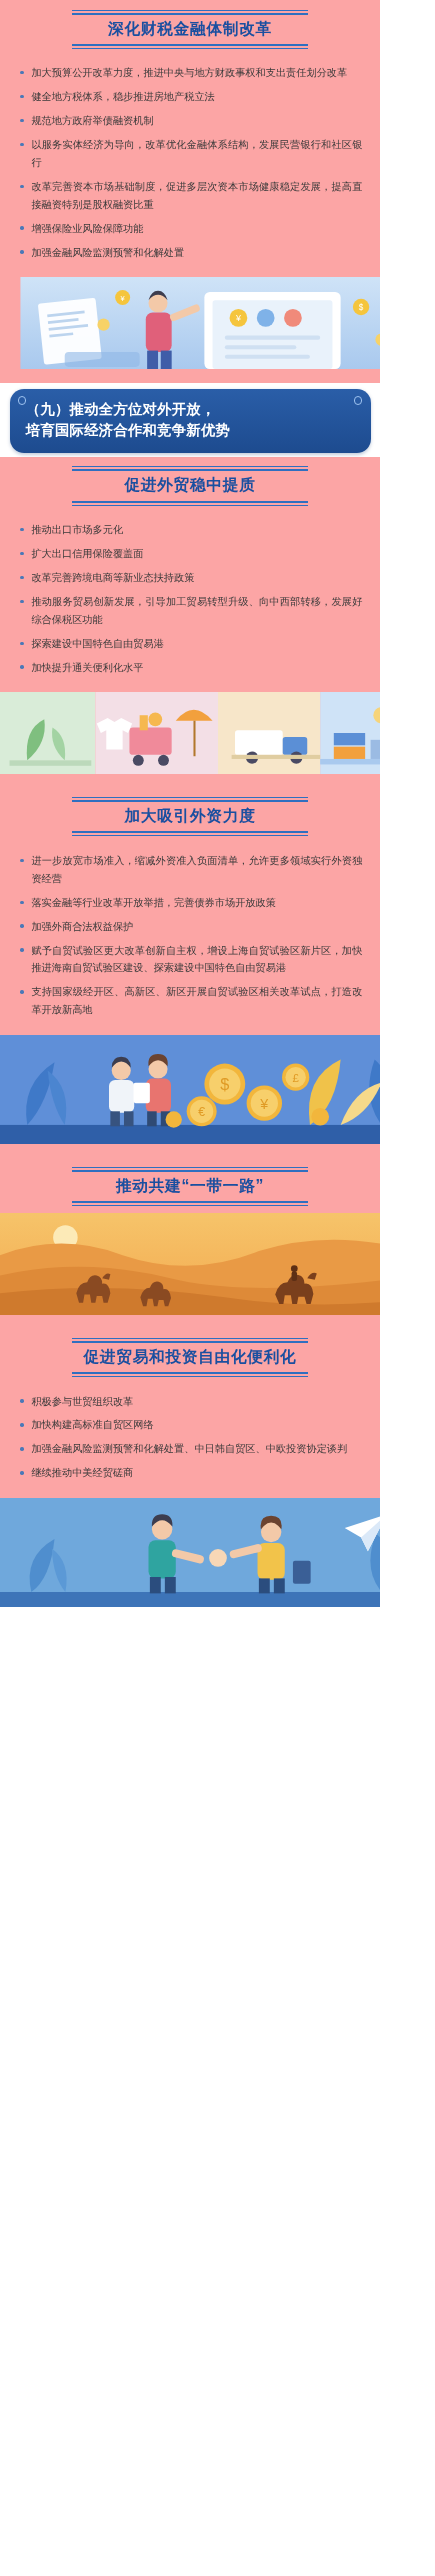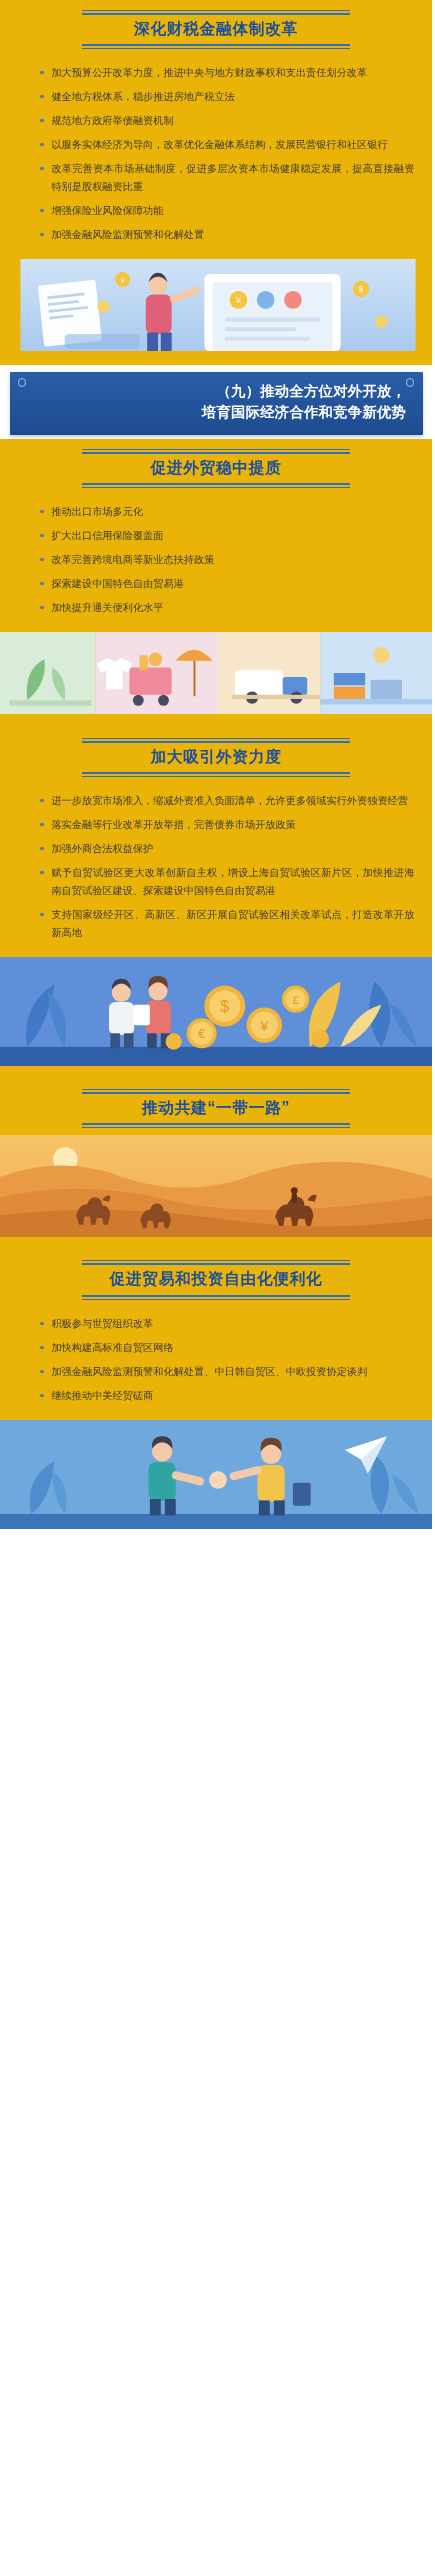--- a/index.html
+++ b/index.html
@@ -2,21 +2,21 @@
 <html lang="zh" style="font-size:11px"><head>
 <meta charset="utf-8">
 <style>
   html,body{margin:0;padding:0;background:#ffffff;}
   body{
     width:436px;
     font-family:"Liberation Sans","DejaVu Sans",sans-serif;
     color:#333;
     -webkit-font-smoothing:antialiased;
   }
-  .page{width:432px;position:relative;overflow:hidden;background:#eab308;}
+  .page{width:380px;position:relative;overflow:hidden;background:#fca5a5;}
 
   
   .sec-head{
     position:relative;
     text-align:center;
     padding:9.5px 0 6.8px;
   }
   .sec-head .title{
     display:inline-block;
     position:relative;
@@ -50,43 +50,42 @@
   }
 
   
   .ribbon-wrap{
     padding:6.8px 0 4.1px;
     background:#fff;
   }
   .ribbon{
     margin:0 9.5px;
     background:linear-gradient(180deg,#2a5ea8 0%,#1d4b8f 100%);
-    border-radius:1px;
+    border-radius:14px;
     padding:9.5px 16.3px 11px;
-    text-align:right;
+    text-align:left;
     position:relative;
     box-shadow:0 1.4px 3.4px rgba(20,60,120,.25);
   }
   .ribbon .rtext{
     color:#fff;
     font-size:14.3px;
     font-weight:bold;
     line-height:1.5;
     letter-spacing:0.3px;
   }
   .ribbon .deco{
     position:absolute;top:6.8px;width:6.8px;height:6.8px;border:1.4px solid #9ec3f0;border-radius:50%;
   }
   .ribbon .deco.l{left:8.2px;}
   .ribbon .deco.r{right:8.2px;}
 
   
   .list{
     padding:2.7px 17.7px 9.5px 20.4px;
-    margin-left:20px;
   }
   .li{
     position:relative;
     font-size:10.2px;
     line-height:1.75;
     color:#3a3a3a;
     padding-left:11px;
     margin:6.1px 0;
     text-align:justify;
   }
@@ -186,20 +185,21 @@
   <div class="sec-head">
     <div class="topline"></div>
     <div class="title">促进外贸稳中提质</div>
     <div class="underline"></div>
   </div>
 
   <div class="list">
     <div class="li">推动出口市场多元化</div>
     <div class="li">扩大出口信用保险覆盖面</div>
     <div class="li">改革完善跨境电商等新业态扶持政策</div>
+    <div class="li">推动服务贸易创新发展，引导加工贸易转型升级、向中西部转移，发展好综合保税区功能</div>
     <div class="li">探索建设中国特色自由贸易港</div>
     <div class="li">加快提升通关便利化水平</div>
   </div>
 
   <div class="illus" style="height:82px">
     <svg viewBox="0 0 640 120" preserveAspectRatio="none">
       <rect x="0" y="0" width="140" height="120" fill="#d9ecd8"></rect>
       <rect x="140" y="0" width="180" height="120" fill="#f3dfe6"></rect>
       <rect x="320" y="0" width="150" height="120" fill="#f7e6c9"></rect>
       <rect x="470" y="0" width="170" height="120" fill="#cfe3f7"></rect>

